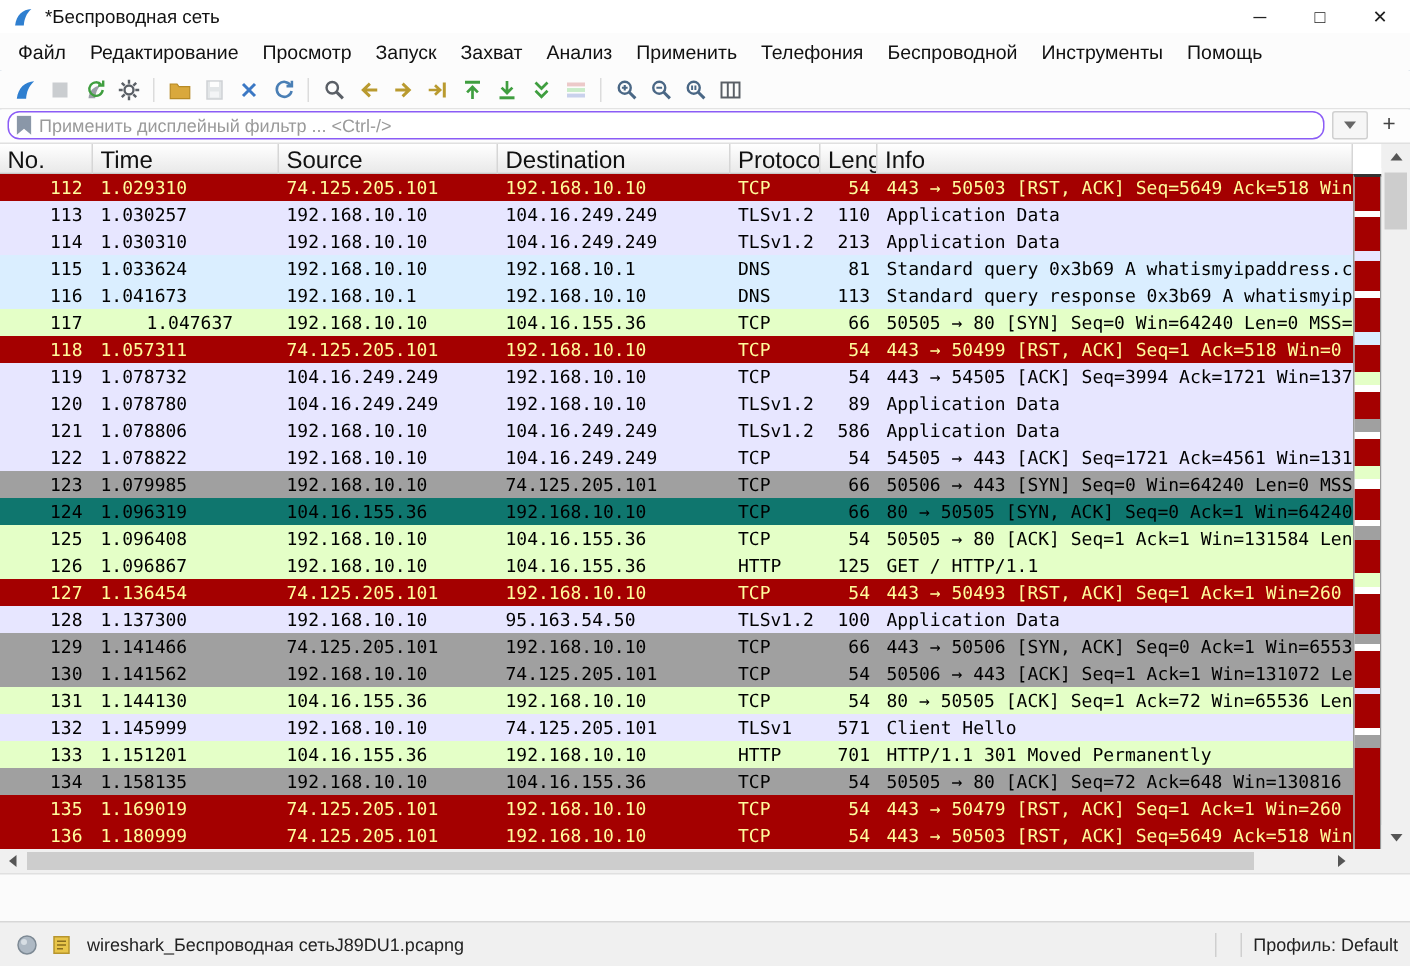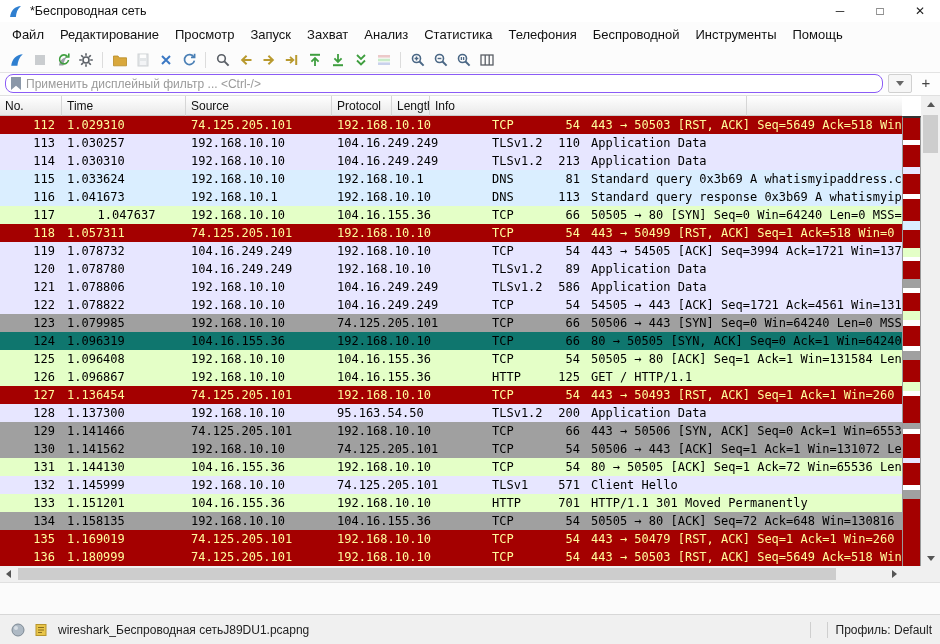--- a/index.html
+++ b/index.html
@@ -27,21 +27,21 @@
   .filter-input-wrap { flex:1; height:19px; border:1px solid #8b5cf6; border-radius:8px; background:#fff; display:flex; align-items:center; }
   .bookmark { width:10px; height:13px; margin:0 5px 0 5px; background:#8a97a8; clip-path: polygon(0 0,100% 0,100% 100%,50% 68%,0 100%); }
   .filter-input-wrap input { border:none; outline:none; flex:1; font-size:12px; color:#222; background:transparent; height:100%; }
   .filter-input-wrap input::placeholder { color:#9a9a9a; }
   .filter-dropdown { width:24px; height:19px; border:1px solid #d0d0d0; border-radius:2px; background:#f6f6f6; display:flex; align-items:center; justify-content:center; }
   .caret { width:0; height:0; border-left:4px solid transparent; border-right:4px solid transparent; border-top:5px solid #666; }
   .filter-add { width:18px; height:19px; font-size:15px; color:#444; text-align:center; line-height:18px; }
 
   
   .packet-area { height:486px; position:relative; background:#fff; }
-  .header-row { display:flex; width:902px; height:20px; background:linear-gradient(#ffffff,#e9e9e9); border-bottom:1px solid #c9c9c9; font-size:12px; color:#111; }
+  .header-row { display:flex; width:902px; height:20px; background:linear-gradient(#ffffff,#e9e9e9); border-bottom:1px solid #c9c9c9; font-size:16px; color:#111; }
   .col { flex:none; height:20px; padding:3px 0 0 5px; border-right:1px solid #d6d6d6; overflow:hidden; white-space:nowrap; }
   .rows { width:902px; }
   .prow { display:flex; height:18px; font-family:"DejaVu Sans Mono","Liberation Mono",monospace; font-size:12px; }
   .cell { flex:none; overflow:hidden; white-space:nowrap; line-height:18px; padding-left:5px; }
   .c-no { text-align:right; padding-left:0; padding-right:7px; }
   .c-len { text-align:right; padding-left:0; padding-right:5px; }
   .c-info { padding-left:6px; }
 
   
   .minimap { position:absolute; top:20px; left:902px; width:19px; height:450px; border-left:1px solid #9a9a9a; border-right:1px solid #9a9a9a; border-top:2px solid #333;
@@ -96,21 +96,21 @@
     <span class="win-btn">✕</span>
   </div>
 
   <div class="menubar">
       <span class="menu-item">Файл</span>
       <span class="menu-item">Редактирование</span>
       <span class="menu-item">Просмотр</span>
       <span class="menu-item">Запуск</span>
       <span class="menu-item">Захват</span>
       <span class="menu-item">Анализ</span>
-      <span class="menu-item">Статистика</span>
+      <span class="menu-item">Применить</span>
       <span class="menu-item">Телефония</span>
       <span class="menu-item">Беспроводной</span>
       <span class="menu-item">Инструменты</span>
       <span class="menu-item">Помощь</span>
     </div>
 
   <div class="toolbar">
     <span class="tb">
         <svg width="16" height="16" viewBox="0 0 16 16">
           <path d="M2.2 13.8 C3.2 6.5 7.5 2.6 13.8 2.2 C10 5.5 8.8 9.5 8.4 13.8 Z" fill="#2f7fd0"></path>
@@ -248,20 +248,21 @@
         <i class="caret"></i>
       </span>
     <span class="filter-add">+</span>
   </div>
 
   <div class="packet-area">
     <div class="header-row">
         <div class="col" style="width: 62px;">No.</div>
         <div class="col" style="width: 124px;">Time</div>
         <div class="col" style="width: 146px;">Source</div>
+        <div class="col" style="width: 155px;">Destination</div>
         <div class="col" style="width: 60px;">Protocol</div>
         <div class="col" style="width: 38px;">Length</div>
         <div class="col" style="width: 317px;">Info</div>
       </div>
     <div class="rows">
         <div class="prow" style="background: rgb(164, 0, 0); color: rgb(255, 252, 156);">
           <div class="cell c-no" style="width: 62px;">112</div>
           <div class="cell c-time" style="width: 124px;">1.029310</div>
           <div class="cell c-src" style="width: 146px;">74.125.205.101</div>
           <div class="cell c-dst" style="width: 155px;">192.168.10.10</div>
@@ -403,21 +404,21 @@
           <div class="cell c-proto" style="width: 60px;">TCP</div>
           <div class="cell c-len" style="width: 38px;">54</div>
           <div class="cell c-info" style="width: 317px;">443 → 50493 [RST, ACK] Seq=1 Ack=1 Win=260 Len=0</div>
         </div>
         <div class="prow" style="background: rgb(231, 230, 255); color: rgb(0, 0, 0);">
           <div class="cell c-no" style="width: 62px;">128</div>
           <div class="cell c-time" style="width: 124px;">1.137300</div>
           <div class="cell c-src" style="width: 146px;">192.168.10.10</div>
           <div class="cell c-dst" style="width: 155px;">95.163.54.50</div>
           <div class="cell c-proto" style="width: 60px;">TLSv1.2</div>
-          <div class="cell c-len" style="width: 38px;">200</div>
+          <div class="cell c-len" style="width: 38px;">100</div>
           <div class="cell c-info" style="width: 317px;">Application Data</div>
         </div>
         <div class="prow" style="background: rgb(160, 160, 160); color: rgb(0, 0, 0);">
           <div class="cell c-no" style="width: 62px;">129</div>
           <div class="cell c-time" style="width: 124px;">1.141466</div>
           <div class="cell c-src" style="width: 146px;">74.125.205.101</div>
           <div class="cell c-dst" style="width: 155px;">192.168.10.10</div>
           <div class="cell c-proto" style="width: 60px;">TCP</div>
           <div class="cell c-len" style="width: 38px;">66</div>
           <div class="cell c-info" style="width: 317px;">443 → 50506 [SYN, ACK] Seq=0 Ack=1 Win=65535 Len=0 MSS=1430 SACK_PERM=1 WS=256</div>

